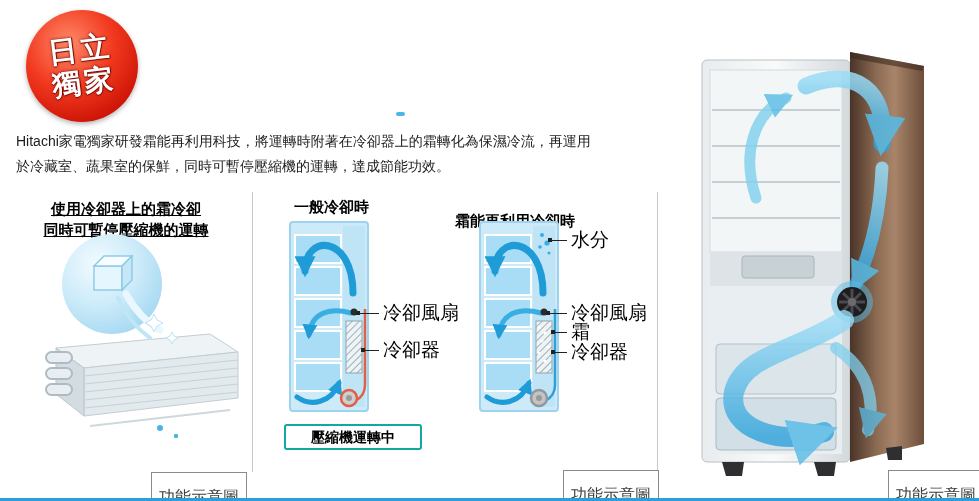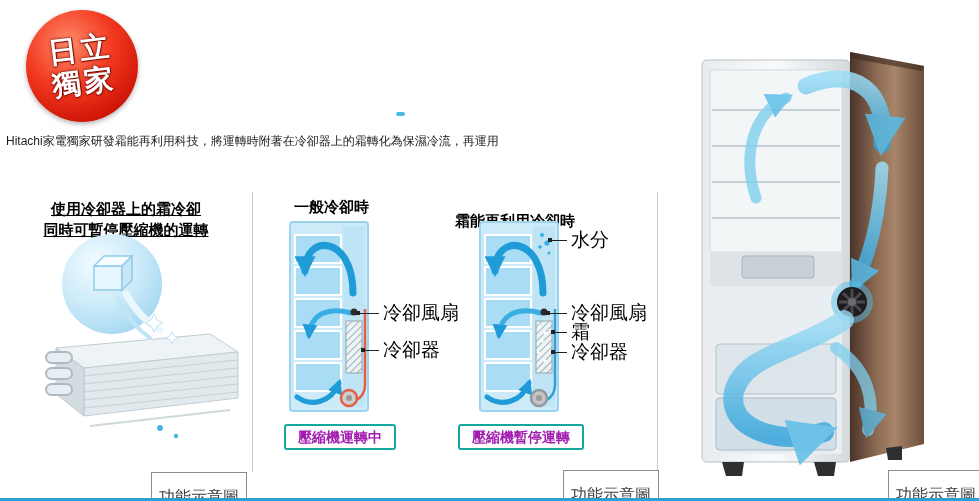--- a/index.html
+++ b/index.html
@@ -9,39 +9,39 @@
   
   .badge{position:absolute;left:26px;top:10px;width:112px;height:112px;}
   .badge-circle{position:absolute;inset:0;border-radius:50%;
     background:radial-gradient(circle at 38% 30%, #ff8a6a 0%, #f23a20 42%, #d01708 75%, #a30c03 100%);
     box-shadow:0 2px 5px rgba(0,0,0,.3);}
   .badge-text{position:absolute;inset:0;display:flex;flex-direction:column;align-items:center;justify-content:center;
     transform:rotate(-7deg);color:#fff;font-weight:bold;font-size:29px;line-height:33px;letter-spacing:3px;
     text-shadow:0 0 3px #7e0b02,0 1px 0 #7e0b02,1px 0 0 #7e0b02;}
 
   
-  .intro{position:absolute;left:6px;top:129px;width:680px;font-size:12px;line-height:25px;color:#1c1c1c;}
+  .intro{position:absolute;left:16px;top:129px;width:680px;font-size:14px;line-height:25px;color:#1c1c1c;}
 
   .dash-decor{position:absolute;left:396px;top:112px;width:9px;height:4px;border-radius:2px;background:#49b8e8;}
 
   
   .vdiv{position:absolute;top:192px;width:1px;height:280px;background:#c9c9c9;}
 
   
   .sec-title{position:absolute;font-size:15px;font-weight:bold;color:#000;white-space:nowrap;text-align:right;}
   .sec-title.center{text-align:center;white-space:normal;line-height:21px;}
 
   
   .part-label{position:absolute;display:flex;align-items:center;height:14px;font-size:19px;color:#000;white-space:nowrap;}
   .part-label .lead{height:1px;background:#222;margin-right:4px;position:relative;}
   .part-label .lead::before{content:"";position:absolute;left:-1px;top:-1.5px;width:4px;height:4px;background:#222;}
 
   
-  .status-box{position:absolute;border:2px solid #14a79e;color:#a21caf;background:#fff;font-weight:bold;
-    font-size:14px;line-height:14px;padding:4px 12px;border-radius:3px;white-space:nowrap;}
+  .status-box{position:absolute;border:2px solid #14a79e;color:#000000;background:#fff;font-weight:bold;
+    font-size:14px;line-height:14px;padding:4px 25px;border-radius:3px;white-space:nowrap;}
 
   
   .caption-box{position:absolute;border:1px solid #8b8b8b;color:#3a3a3a;background:#fff;
     font-size:16px;line-height:12px;padding:18px 7px;white-space:nowrap;margin-top:20px;}
 
   .abs{position:absolute;}
 
   
   .bottom-bar{position:absolute;left:0;bottom:0;width:100%;height:3px;background:#2b9fd9;}
 </style>
@@ -55,20 +55,21 @@
     <div class="badge-text">
       <span>日立</span>
       <span>獨家</span>
     </div>
   </div>
 
   <div class="dash-decor"></div>
 
   <div class="intro">
     <div>Hitachi家電獨家研發霜能再利用科技，將運轉時附著在冷卻器上的霜轉化為保濕冷流，再運用</div>
+    <div>於冷藏室、蔬果室的保鮮，同時可暫停壓縮機的運轉，達成節能功效。</div>
   </div>
 
   <div class="vdiv" style="left:252px;"></div>
   <div class="vdiv" style="left:657px;"></div>
 
   <div class="sec-title center" style="left:20px;top:198px;width:212px;text-decoration:underline;">
     <div>使用冷卻器上的霜冷卻</div>
     <div>同時可暫停壓縮機的運轉</div>
   </div>
 
@@ -217,23 +218,20 @@
   </div>
   <div class="part-label" style="left:552px;top:325px;">
     <span class="lead" style="width:15px;"></span>
     <span>霜</span>
   </div>
   <div class="part-label" style="left:552px;top:345px;">
     <span class="lead" style="width:15px;"></span>
     <span>冷卻器</span>
   </div>
 
-  <div class="status-box" style="left:458px;top:424px;">
-    <span>壓縮機暫停運轉</span>
-  </div>
 
   <div class="caption-box" style="left:563px;top:450px;">
     <span>功能示意圖</span>
   </div>
 
   <svg class="abs" style="left:686px;top:48px;" width="256" height="432" viewBox="0 0 256 432">
     <defs>
       <linearGradient id="fg-body" x1="0" y1="0" x2="1" y2="0">
         <stop offset="0" stop-color="#e9ecee"></stop>
           <stop offset=".5" stop-color="#f8fafb"></stop>

